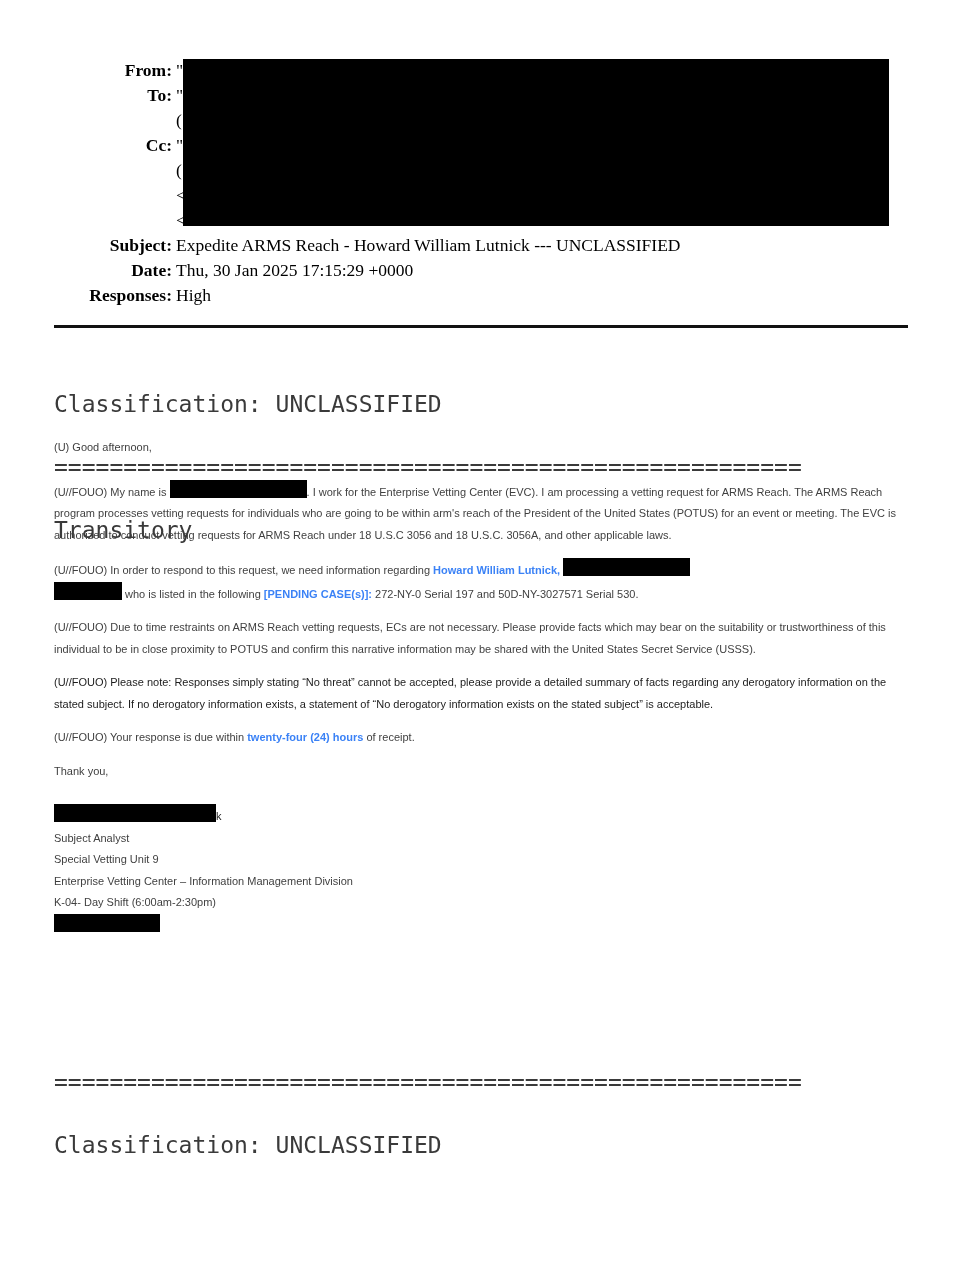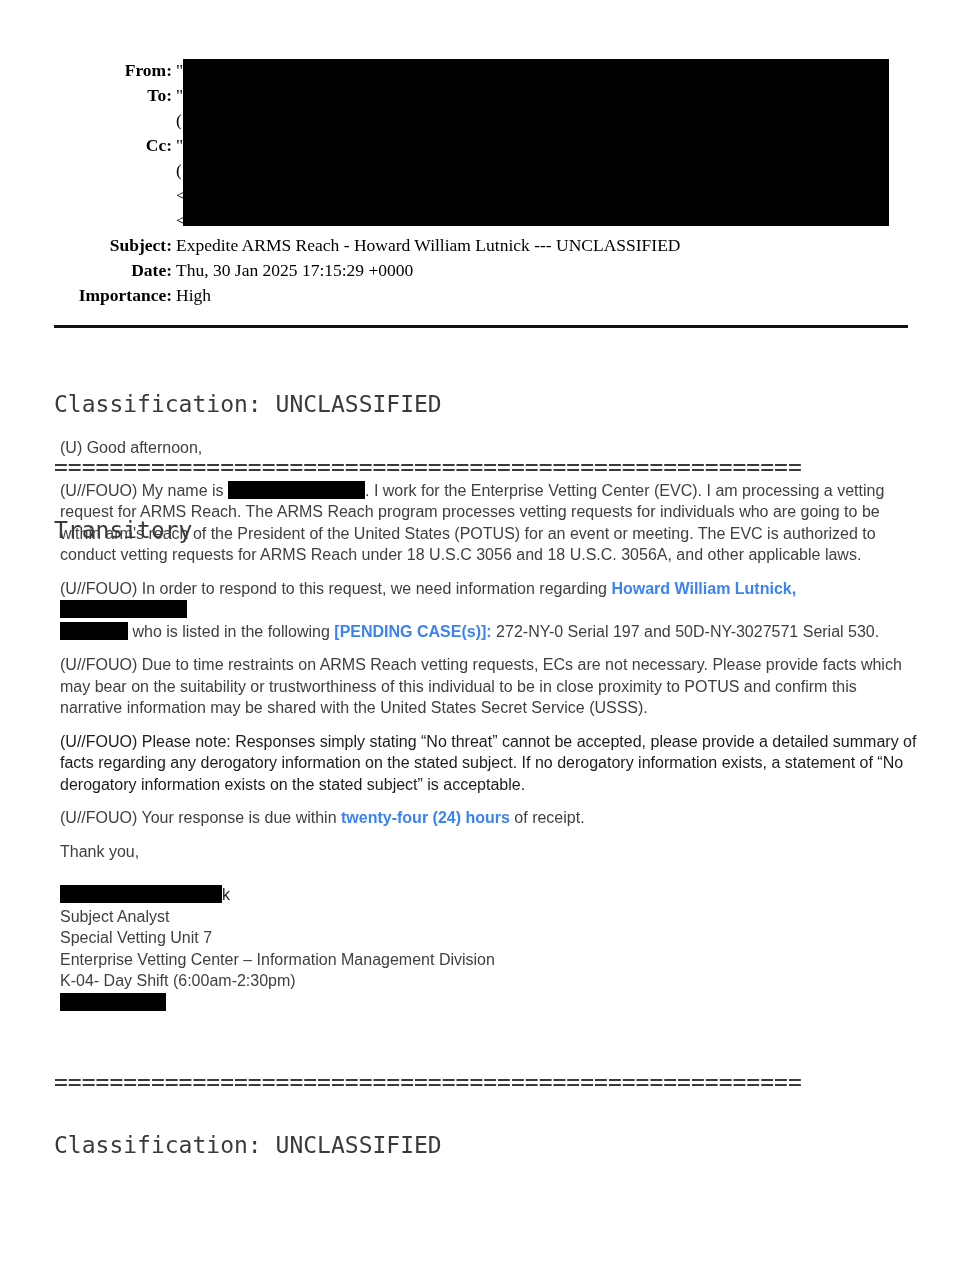--- a/index.html
+++ b/index.html
@@ -55,23 +55,23 @@
     color: #3a3a3a;
     white-space: pre;
   }
   .mono-top { top: 352px; }
   .mono-bottom { top: 1030px; }
   .mono-block .mono-line { letter-spacing: 0; }
 
   
   .body-block {
     position: absolute;
-    top: 437px; left: 60px;
+    top: 437px; left: 54px;
     width: 858px;
-    font-size: 16px;
+    font-size: 11px;
     line-height: 21.5px;
     color: #3f3f3f;
   }
   .body-block p { margin: 0 0 12px 0; }
   .body-block p.greeting { margin-bottom: 21px; }
   .body-block b { color: #3b82f6; }
   .bold-para { font-weight: normal; color: #1c1c1c; }
   .closing { margin-top: 30px; margin-bottom: 0; }
 
   .redaction.inline {
@@ -134,21 +134,21 @@
     </div>
     <div class="hrow">
       <span class="hlabel">Subject:</span>
       <span class="hvalue">Expedite ARMS Reach - Howard William Lutnick --- UNCLASSIFIED</span>
     </div>
     <div class="hrow">
       <span class="hlabel">Date:</span>
       <span class="hvalue">Thu, 30 Jan 2025 17:15:29 +0000</span>
     </div>
     <div class="hrow">
-      <span class="hlabel">Importance:</span>
+      <span class="hlabel">Responses:</span>
       <span class="hvalue">High</span>
     </div>
   </div>
 
   <div class="redaction header-redaction"></div>
 
   <div class="rule"></div>
 
   <div class="mono-block mono-top">
     <div class="mono-line">Classification: UNCLASSIFIED</div>
@@ -167,21 +167,21 @@
 
     <p class="bold-para">(U//FOUO) Please note: Responses simply stating “No threat” cannot be accepted, please provide a detailed summary of facts regarding any derogatory information on the stated subject. If no derogatory information exists, a statement of “No derogatory information exists on the stated subject” is acceptable.</p>
 
     <p><span>(U//FOUO) Your response is due within </span><b>twenty-four (24) hours</b><span> of receipt.</span></p>
 
     <p class="closing">Thank you,</p>
 
     <div class="signature">
       <div class="sig-name"><span class="redaction inline w162"></span><span class="frag">k</span></div>
       <div>Subject Analyst</div>
-      <div>Special Vetting Unit 7</div>
+      <div>Special Vetting Unit 9</div>
       <div>Enterprise Vetting Center – Information Management Division</div>
       <div>K-04- Day Shift (6:00am-2:30pm)</div>
       <div><span class="redaction inline w106"></span></div>
     </div>
   </div>
 
   <div class="mono-block mono-bottom">
     <div class="mono-line">======================================================</div>
     <div class="mono-line">Classification: UNCLASSIFIED</div>
   </div>

